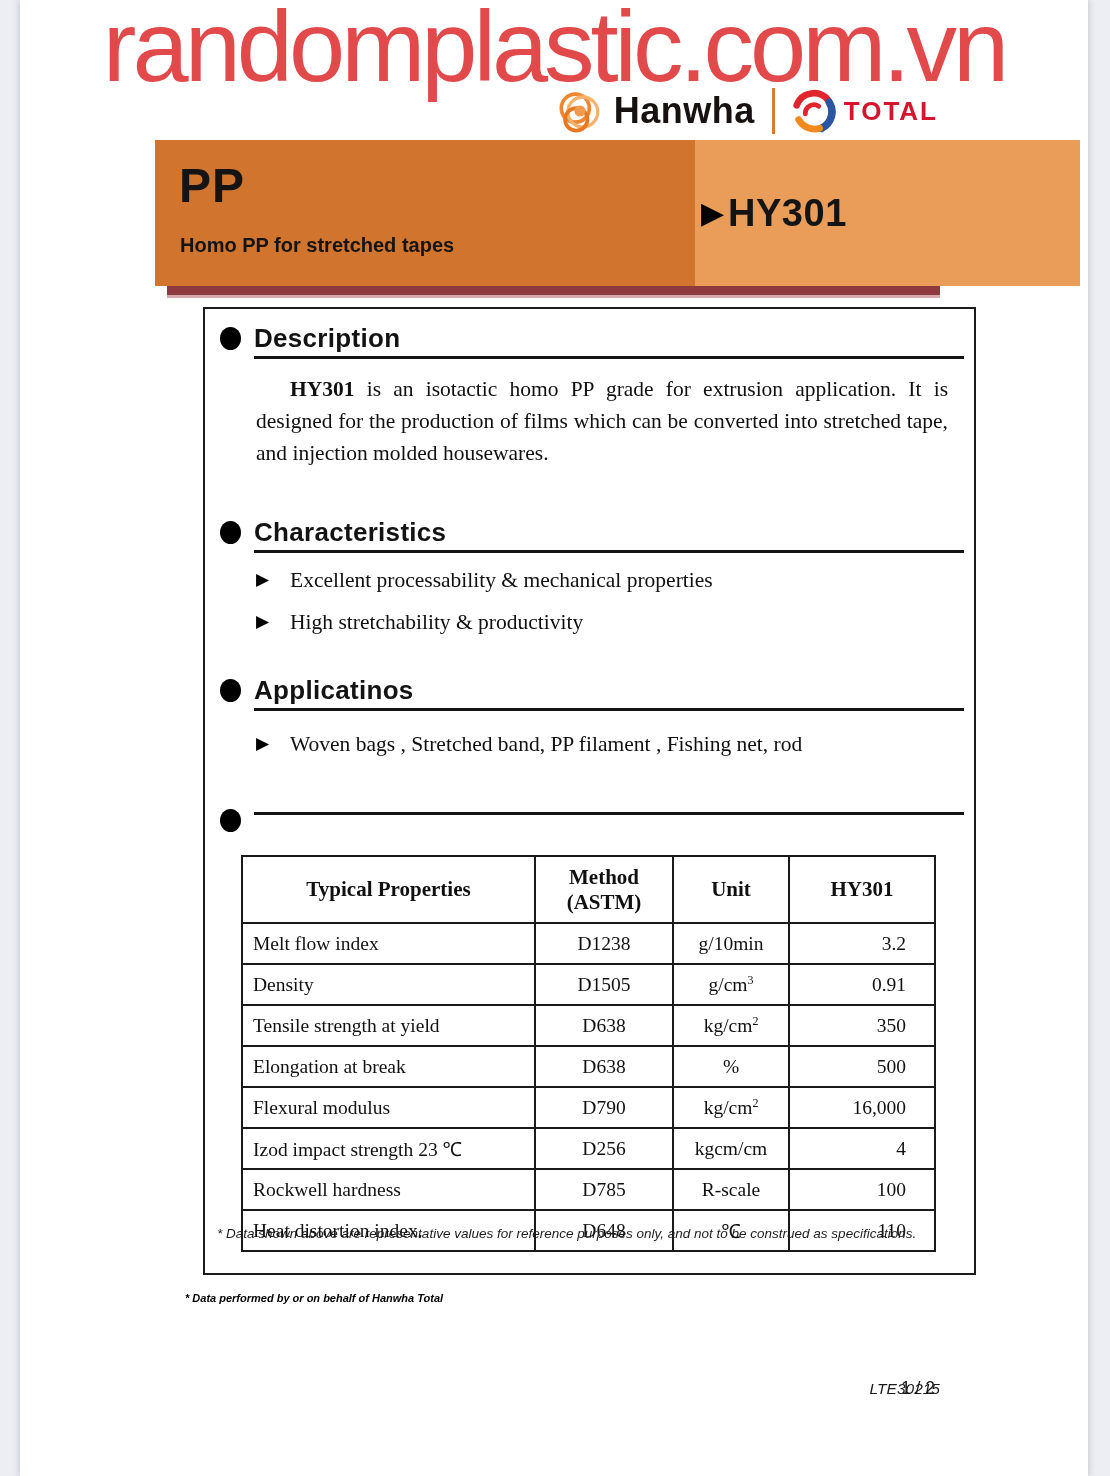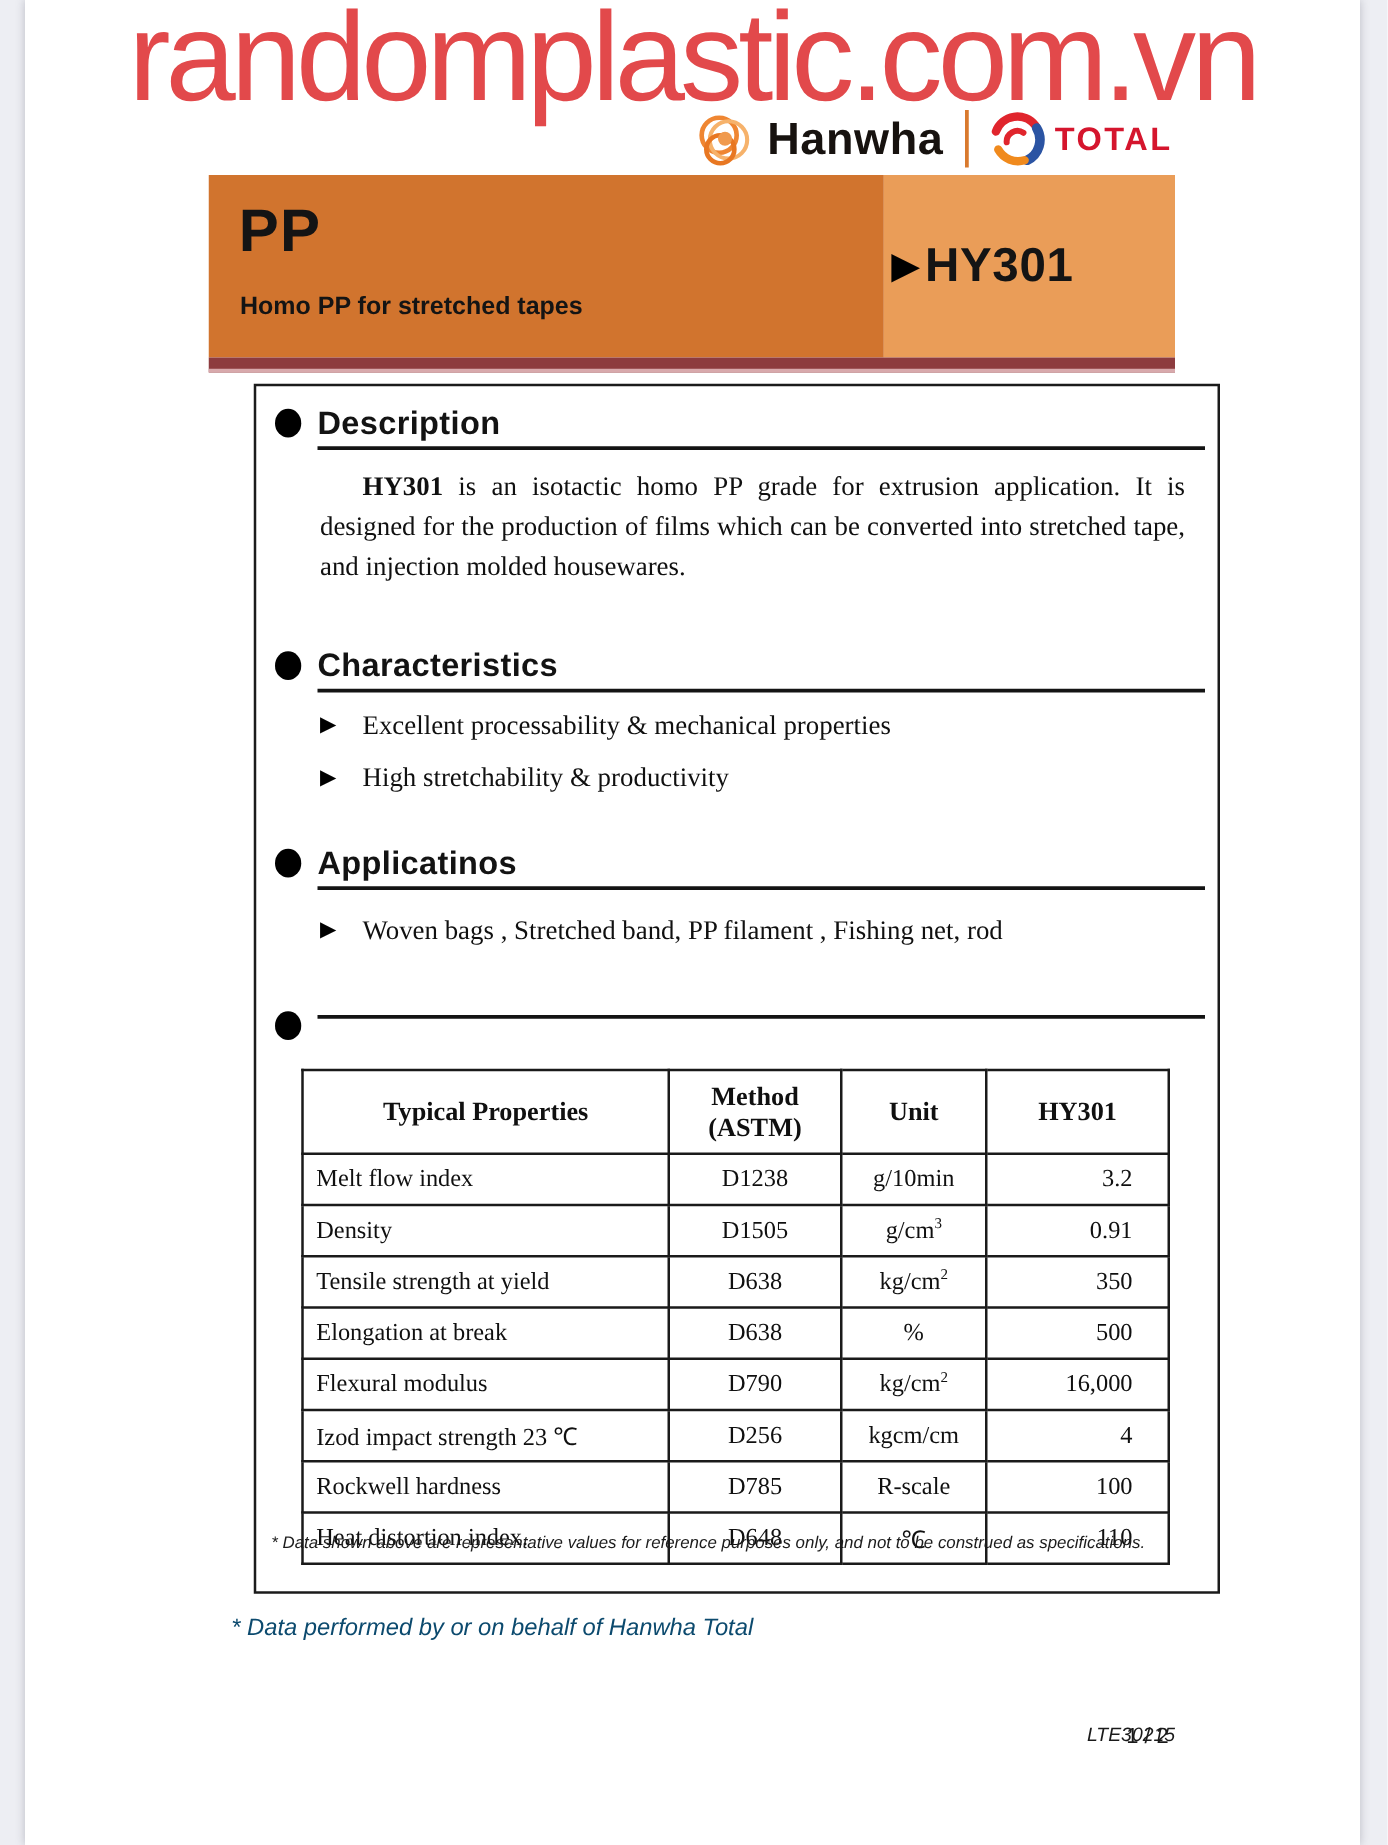--- a/index.html
+++ b/index.html
@@ -38,22 +38,22 @@
   .brand-divider {
     width: 3px; height: 46px; background: #d97a2e; margin: 0 15px 0 17px;
   }
   .total-mark { width: 46px; height: 46px; margin-right: 8px; }
   .total-label {
     font-size: 26px; font-weight: 700; color: #d5152d; letter-spacing: 2px;
   }
 
   
   .prod-header {
-    position: absolute; left: 147px; top: 140px;
-    width: 773px; height: 146px; display: flex; text-align: right;
+    position: absolute; left: 135px; top: 140px;
+    width: 925px; height: 146px; display: flex; text-align: right;
   }
   .prod-header-left {
     flex: 0 0 540px; background: #d1742e; position: relative;
   }
   .prod-header-right {
     flex: 1 1 auto; background: #ea9d58;
     display: flex; align-items: center; padding-left: 6px;
   }
   .prod-title {
     position: absolute; left: 24px; top: 22px;
@@ -139,21 +139,21 @@
   .box-footnote {
     position: absolute; left: 12px; right: 12px; top: 917px;
     font-family: "Liberation Sans", sans-serif;
     font-style: italic; font-size: 13.5px; color: #1c1c1c;
     white-space: nowrap;
   }
 
   .performed-note {
     position: absolute; left: 165px; top: 1292px;
     font-family: "Liberation Sans", sans-serif;
-    font-style: italic; font-size: 19px; color: #0c4a6e;
+    font-style: italic; font-size: 11px; color: #000000; font-weight: bold;
   }
 
   .doc-code {
     position: absolute; top: 1356px; right: 148px;
     font-style: italic; font-size: 15.5px; color: #1a1a1a; margin-top: 24px;
   }
   .page-num {
     position: absolute; top: 1378px; right: 153px;
     font-size: 17.5px; color: #1a1a1a;
   }

